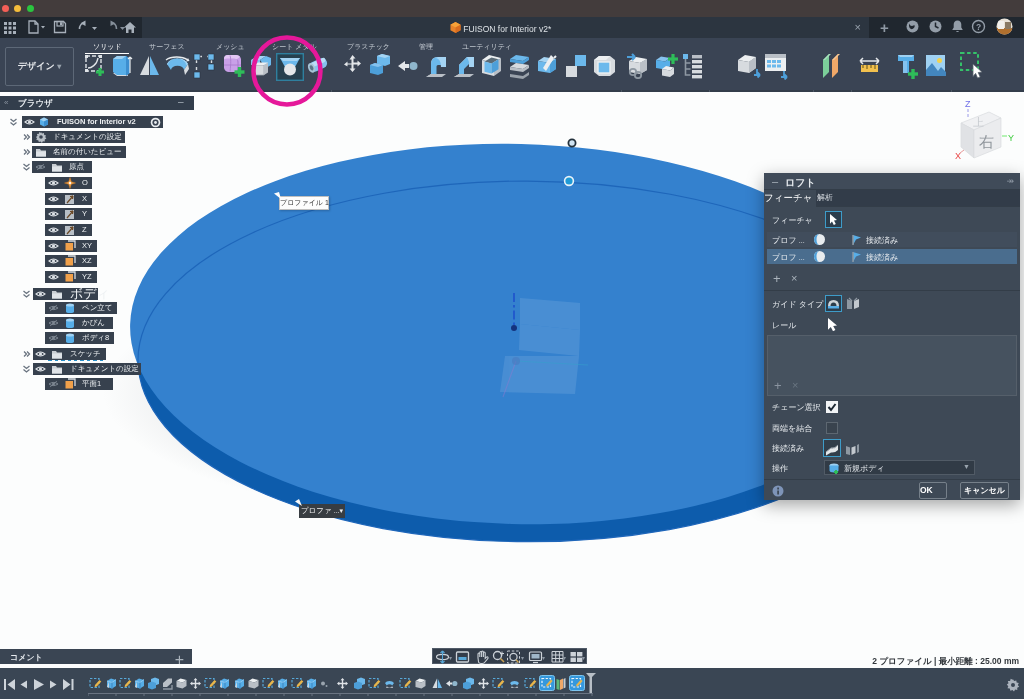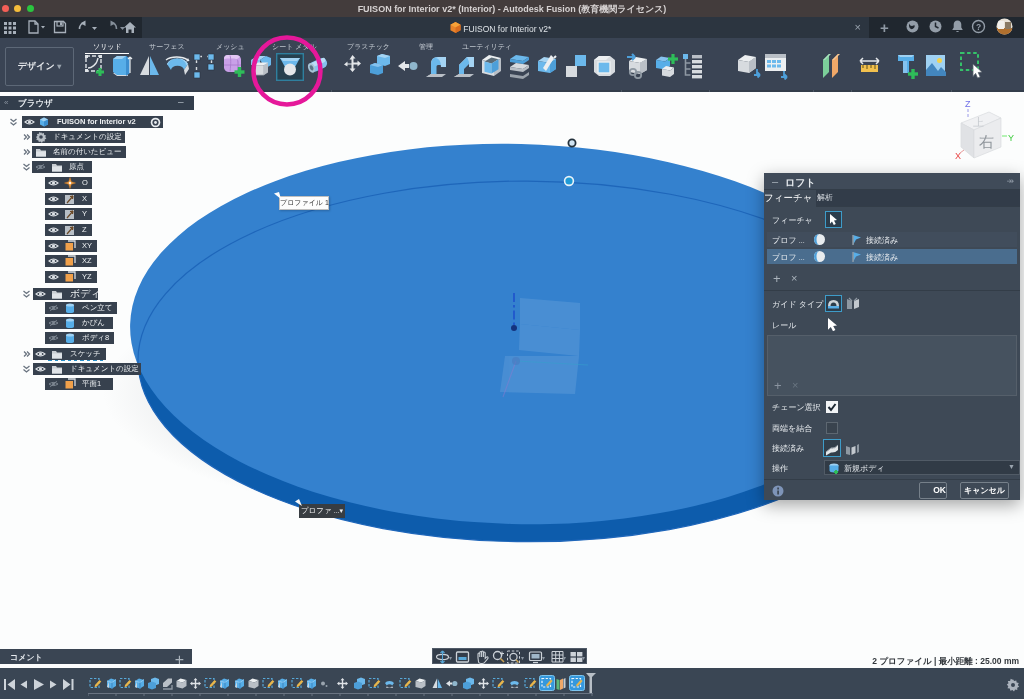--- a/index.html
+++ b/index.html
@@ -28,21 +28,20 @@
 #status { position:absolute; right:5px; top:564px; color:#32373c; font-size:8.5px; font-weight:bold; }
 #timeline { left:0; top:668px; width:1024px; height:31px; background:#3a4654; }
 #dialog { position:absolute; left:764px; top:81px; width:256px; height:327px; background:#3e4956; box-shadow:0 5px 16px rgba(0,0,0,0.35); color:#e6eaee; font-size:8px; }
 </style>
 </head>
 <body>
 <div class="abs" id="titlebar">
   <div class="dot" style="left:2px;background:#f55f57;"></div>
   <div class="dot" style="left:14px;background:#f6bd3b;"></div>
   <div class="dot" style="left:27px;background:#2ac53f;"></div>
-  <div id="title-text">FUISON for Interior v2* (Interior) - Autodesk Fusion (教育機関ライセンス)</div>
 </div>
 
 <div class="abs" id="tabrow">
   <svg class="tico" style="left:2px;" width="16" height="16" viewBox="0 0 16 16">
       <g fill="#a7b0ba">
         <rect x="2" y="3" width="3" height="3"></rect>
         <rect x="6.5" y="3" width="3" height="3"></rect>
         <rect x="11" y="3" width="3" height="3"></rect>
         <rect x="2" y="7.5" width="3" height="3"></rect>
         <rect x="6.5" y="7.5" width="3" height="3"></rect>
@@ -532,21 +531,21 @@
         <path d="M1.5 3 L4.5 5.5 L7.5 3 M1.5 6.5 L4.5 9 L7.5 6.5" fill="none" stroke="#6a7480" stroke-width="1.3"></path>
       </svg>
       <svg style="position:absolute;left:35px;top:195.7px;" width="11" height="12">
         <path d="M1 6 Q5.5 2 10 6 Q5.5 10 1 6 z" fill="none" stroke="#dfe3e7" stroke-width="1.1"></path>
         <circle cx="5.5" cy="6" r="1.6" fill="#dfe3e7"></circle>
       </svg>
       <svg style="position:absolute;left:51px;top:195.7px;" width="12" height="12">
         <path d="M1 3 h4 l1 1.5 h5 V10.5 H1 z" fill="#c8cdd2"></path>
         <path d="M1 5.5 h10 V10.5 H1 z" fill="#dfe3e7"></path>
       </svg>
-      <span style="position:absolute;left:70px;top:195.7px;font-size:10px;line-height:12px;color:#eef1f3;white-space:nowrap;">ボディ</span>
+      <span style="position:absolute;left:70px;top:195.7px;font-size:13px;line-height:12px;color:#eef1f3;white-space:nowrap;">ボディ</span>
     <div class="brow" style="left:44.6px;top:210.3px;width:72.4px;"></div>
       <svg style="position:absolute;left:47.8px;top:210.3px;" width="11" height="12">
         <path d="M1 6 Q5.5 2.8 10 6 Q5.5 9.2 1 6 z" fill="none" stroke="#7d8792" stroke-width="1"></path>
         <circle cx="5.5" cy="6" r="1.4" fill="#7d8792"></circle>
         <path d="M2.2 8.8 L8.8 3.2" stroke="#7d8792" stroke-width="1"></path>
       </svg>
       <svg style="position:absolute;left:63.5px;top:210.3px;" width="12" height="12">
         <path d="M2 3 v6.5 a4 1.6 0 0 0 8 0 V3" fill="#57aee8"></path>
         <ellipse cx="6" cy="3" rx="4" ry="1.6" fill="#9fd1f2"></ellipse>
       </svg>
@@ -684,36 +683,36 @@
         <rect x="0.5" y="0.5" width="17" height="17" fill="#323e4a" stroke="#3e9cc9"></rect>
         <path d="M3 13 l5 -4 q4 1 7 -3 l0 5 q-3 3 -7 2.5 l-5 3 z" fill="#e4e7ea"></path>
         <path d="M3 13 l5 -4 q4 1 7 -3" fill="none" stroke="#9aa2ab" stroke-width="1"></path>
       </svg>
     <svg style="position:absolute;left:80px;top:268px;" width="16" height="15">
         <path d="M2 13 V5 l4 1.5 V14 z" fill="#8e98a2"></path>
         <path d="M7.5 14 V6.5 l4 -1.5 V12 z" fill="#c2c8ce"></path>
         <path d="M13 12 V4 l2 -1 V11 z" fill="#8e98a2"></path>
       </svg>
     <div class="drow-label" style="position:absolute;left:8px;top:290px;font-size:8px;">操作</div>
-    <div style="position:absolute;left:60px;top:287px;width:196px;height:15px;background:#313b46;border:1px solid #515b66;padding-left:12px;">
+    <div style="position:absolute;left:60px;top:287px;width:151px;height:15px;background:#313b46;border:1px solid #515b66;padding-left:12px;">
       <svg style="position:absolute;left:3px;top:1px;" width="13" height="13">
           <ellipse cx="6" cy="3.5" rx="4.5" ry="2" fill="#9fd1f2"></ellipse>
           <path d="M1.5 3.5 v5 a4.5 2 0 0 0 9 0 v-5" fill="#57aee8"></path>
           <path d="M8 8 l0 4 M6 10 l4 0" stroke="#2ebd59" stroke-width="2"></path>
         </svg>
       <span style="position:absolute;left:19px;top:1.5px;font-size:8px;">新規ボディ</span>
       <span style="position:absolute;right:4px;top:2px;color:#9aa4ae;font-size:7px;">▼</span>
     </div>
     <div style="position:absolute;left:0;top:306px;width:256px;height:1px;background:#333d48;"></div>
     <svg style="position:absolute;left:8px;top:312px;" width="12" height="12">
         <circle cx="6" cy="6" r="5.5" fill="#7e94b8"></circle>
         <rect x="5.2" y="2.5" width="1.8" height="2" fill="#3e4956"></rect>
         <rect x="5.2" y="5.5" width="1.8" height="4" fill="#3e4956"></rect>
       </svg>
-    <div style="position:absolute;left:155px;top:309px;width:28px;height:17px;border:1px solid #76808a;border-radius:2px;text-align:right;line-height:15px;font-size:8.5px;font-weight:bold;color:#fff;">OK</div>
+    <div style="position:absolute;left:155px;top:309px;width:28px;height:17px;border:1px solid #76808a;border-radius:2px;text-align:left;line-height:15px;font-size:8.5px;font-weight:bold;color:#fff;">OK</div>
     <div style="position:absolute;left:196px;top:309px;width:49px;height:17px;border:1px solid #76808a;border-radius:2px;text-align:center;line-height:15px;font-size:8px;font-weight:bold;color:#fff;">キャンセル</div>
   </div>
 
   <div id="comment-bar">
       <span style="position:absolute;left:10px;top:3px;font-size:8px;font-weight:bold;">コメント</span>
       <span style="position:absolute;right:8px;top:2px;color:#aab3bc;">+</span>
     </div>
   <div id="navbar">
       <div style="position:absolute;left:2px;top:0px;width:15px;height:16px;"><svg width="15" height="16" viewBox="0 0 15 16">
           <ellipse cx="7.5" cy="8" rx="6" ry="2.6" fill="none" stroke="#cdd3d9" stroke-width="1.2"></ellipse>

